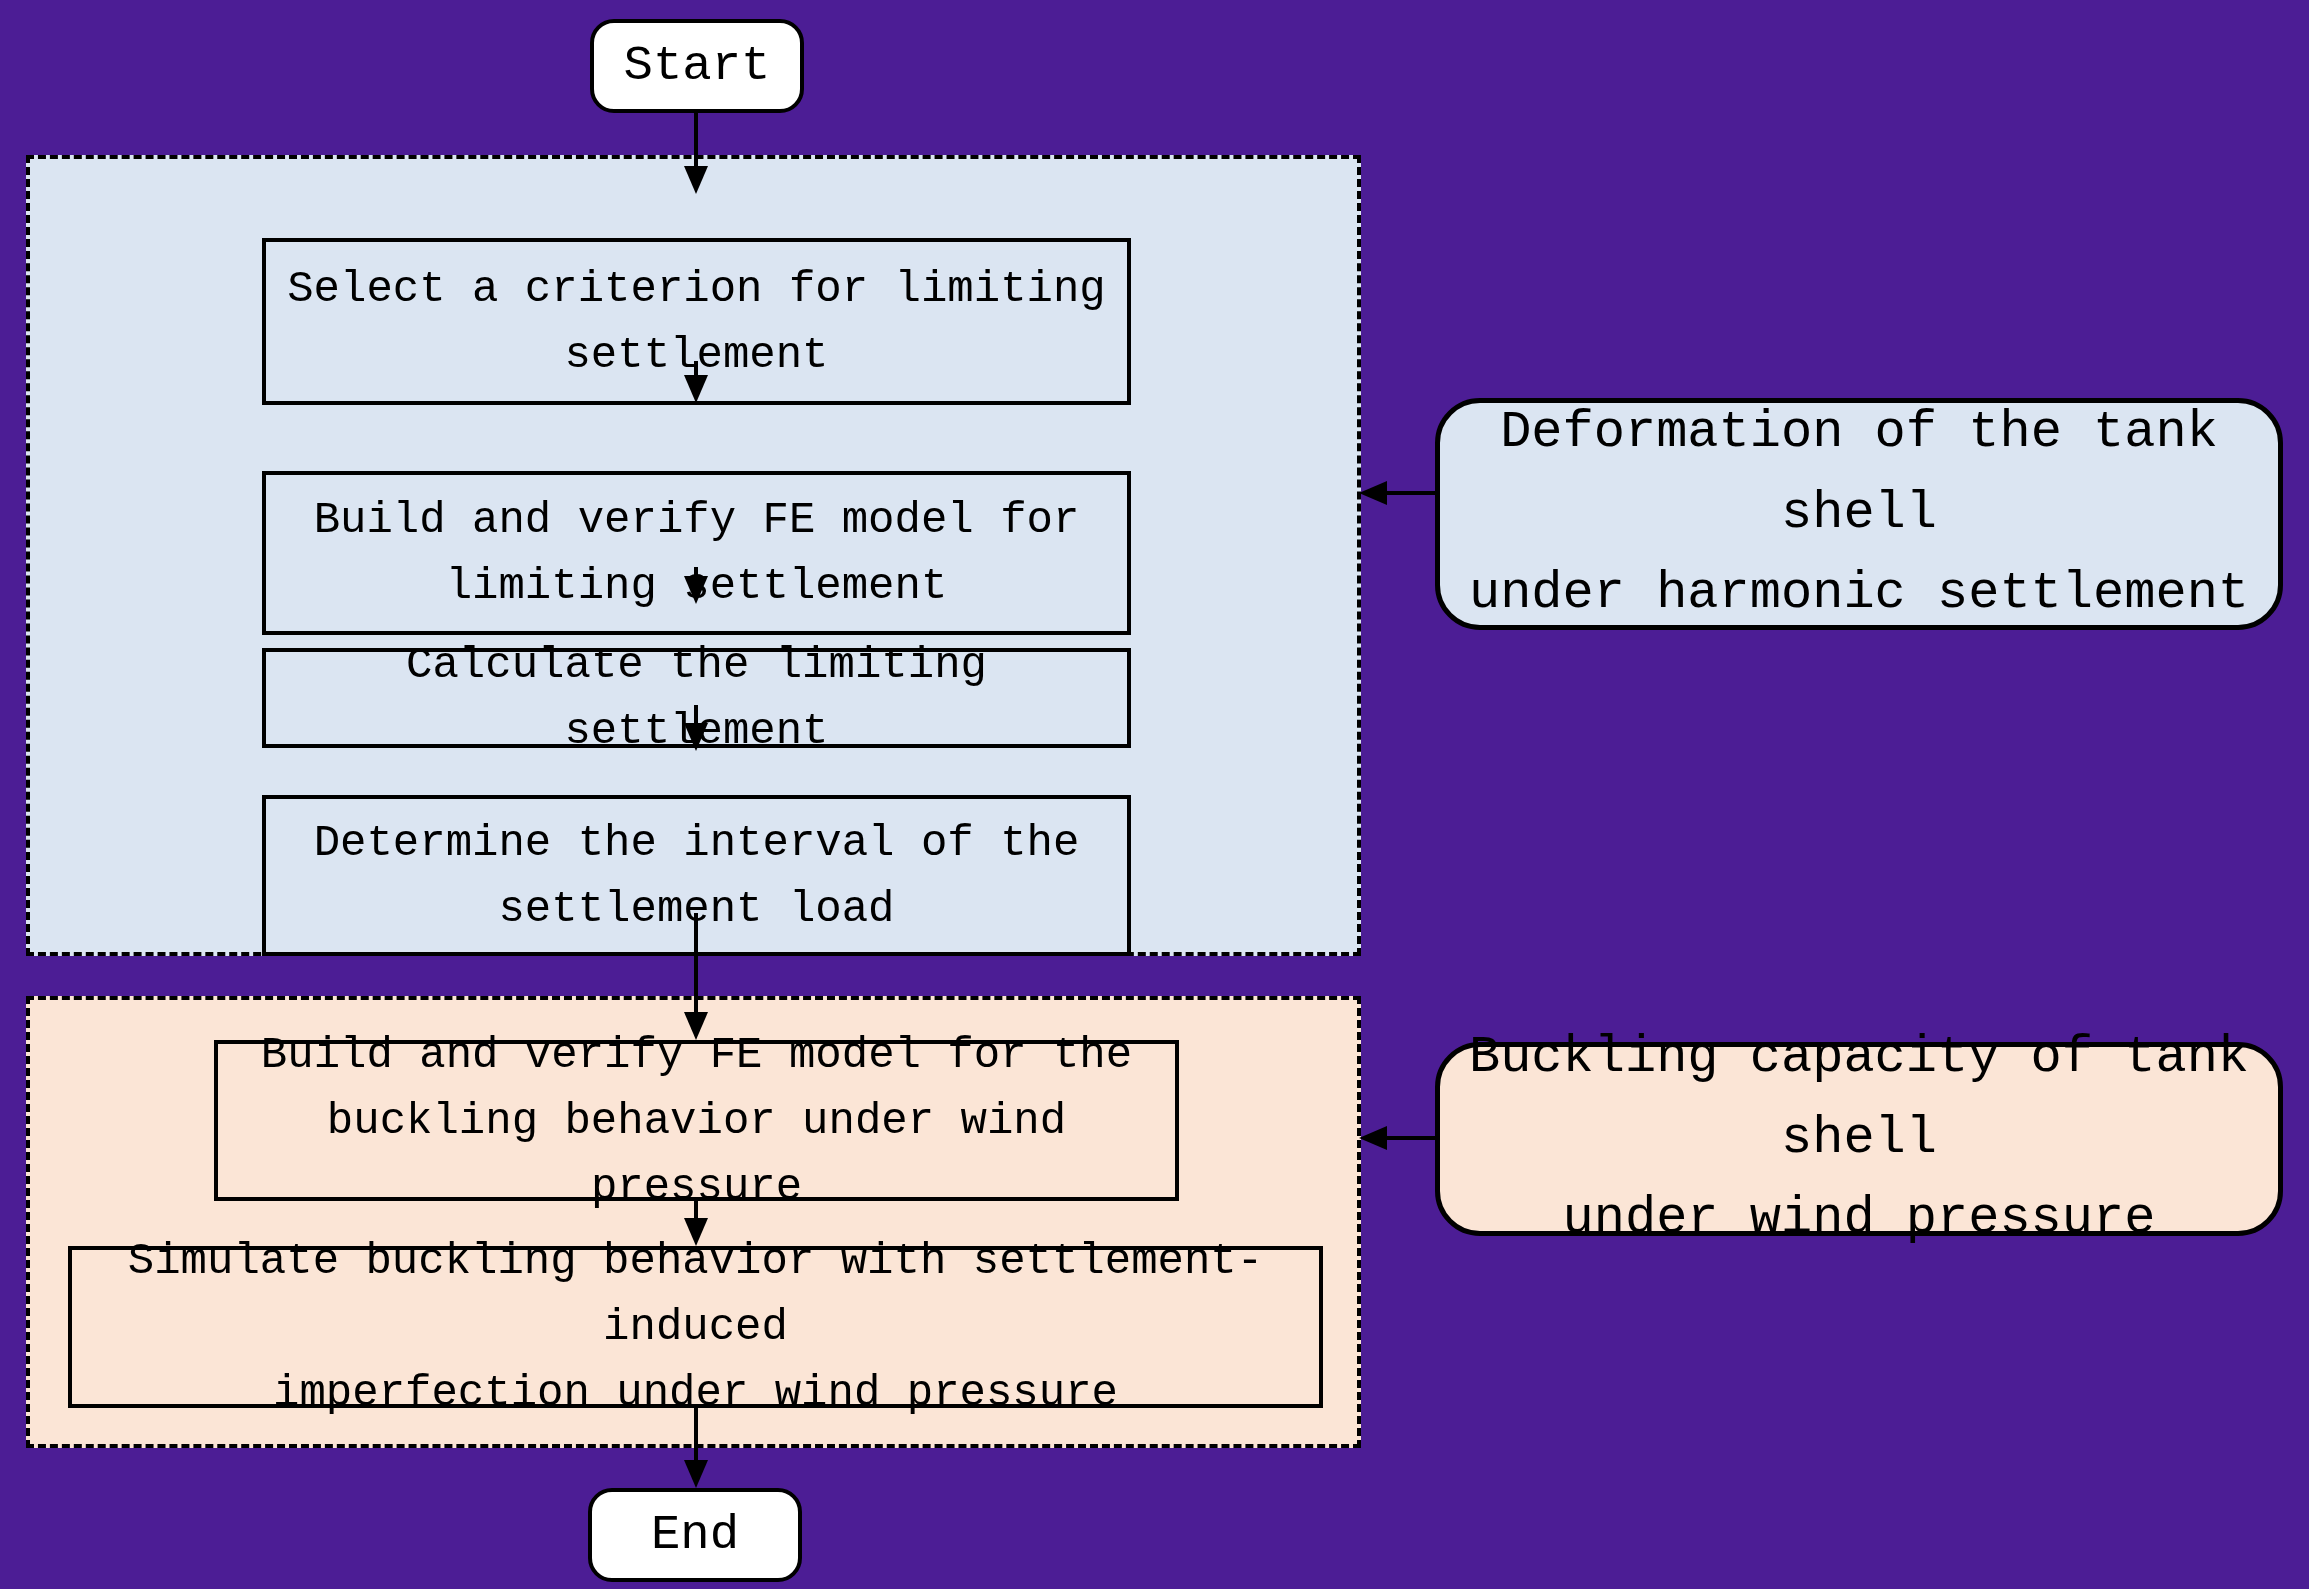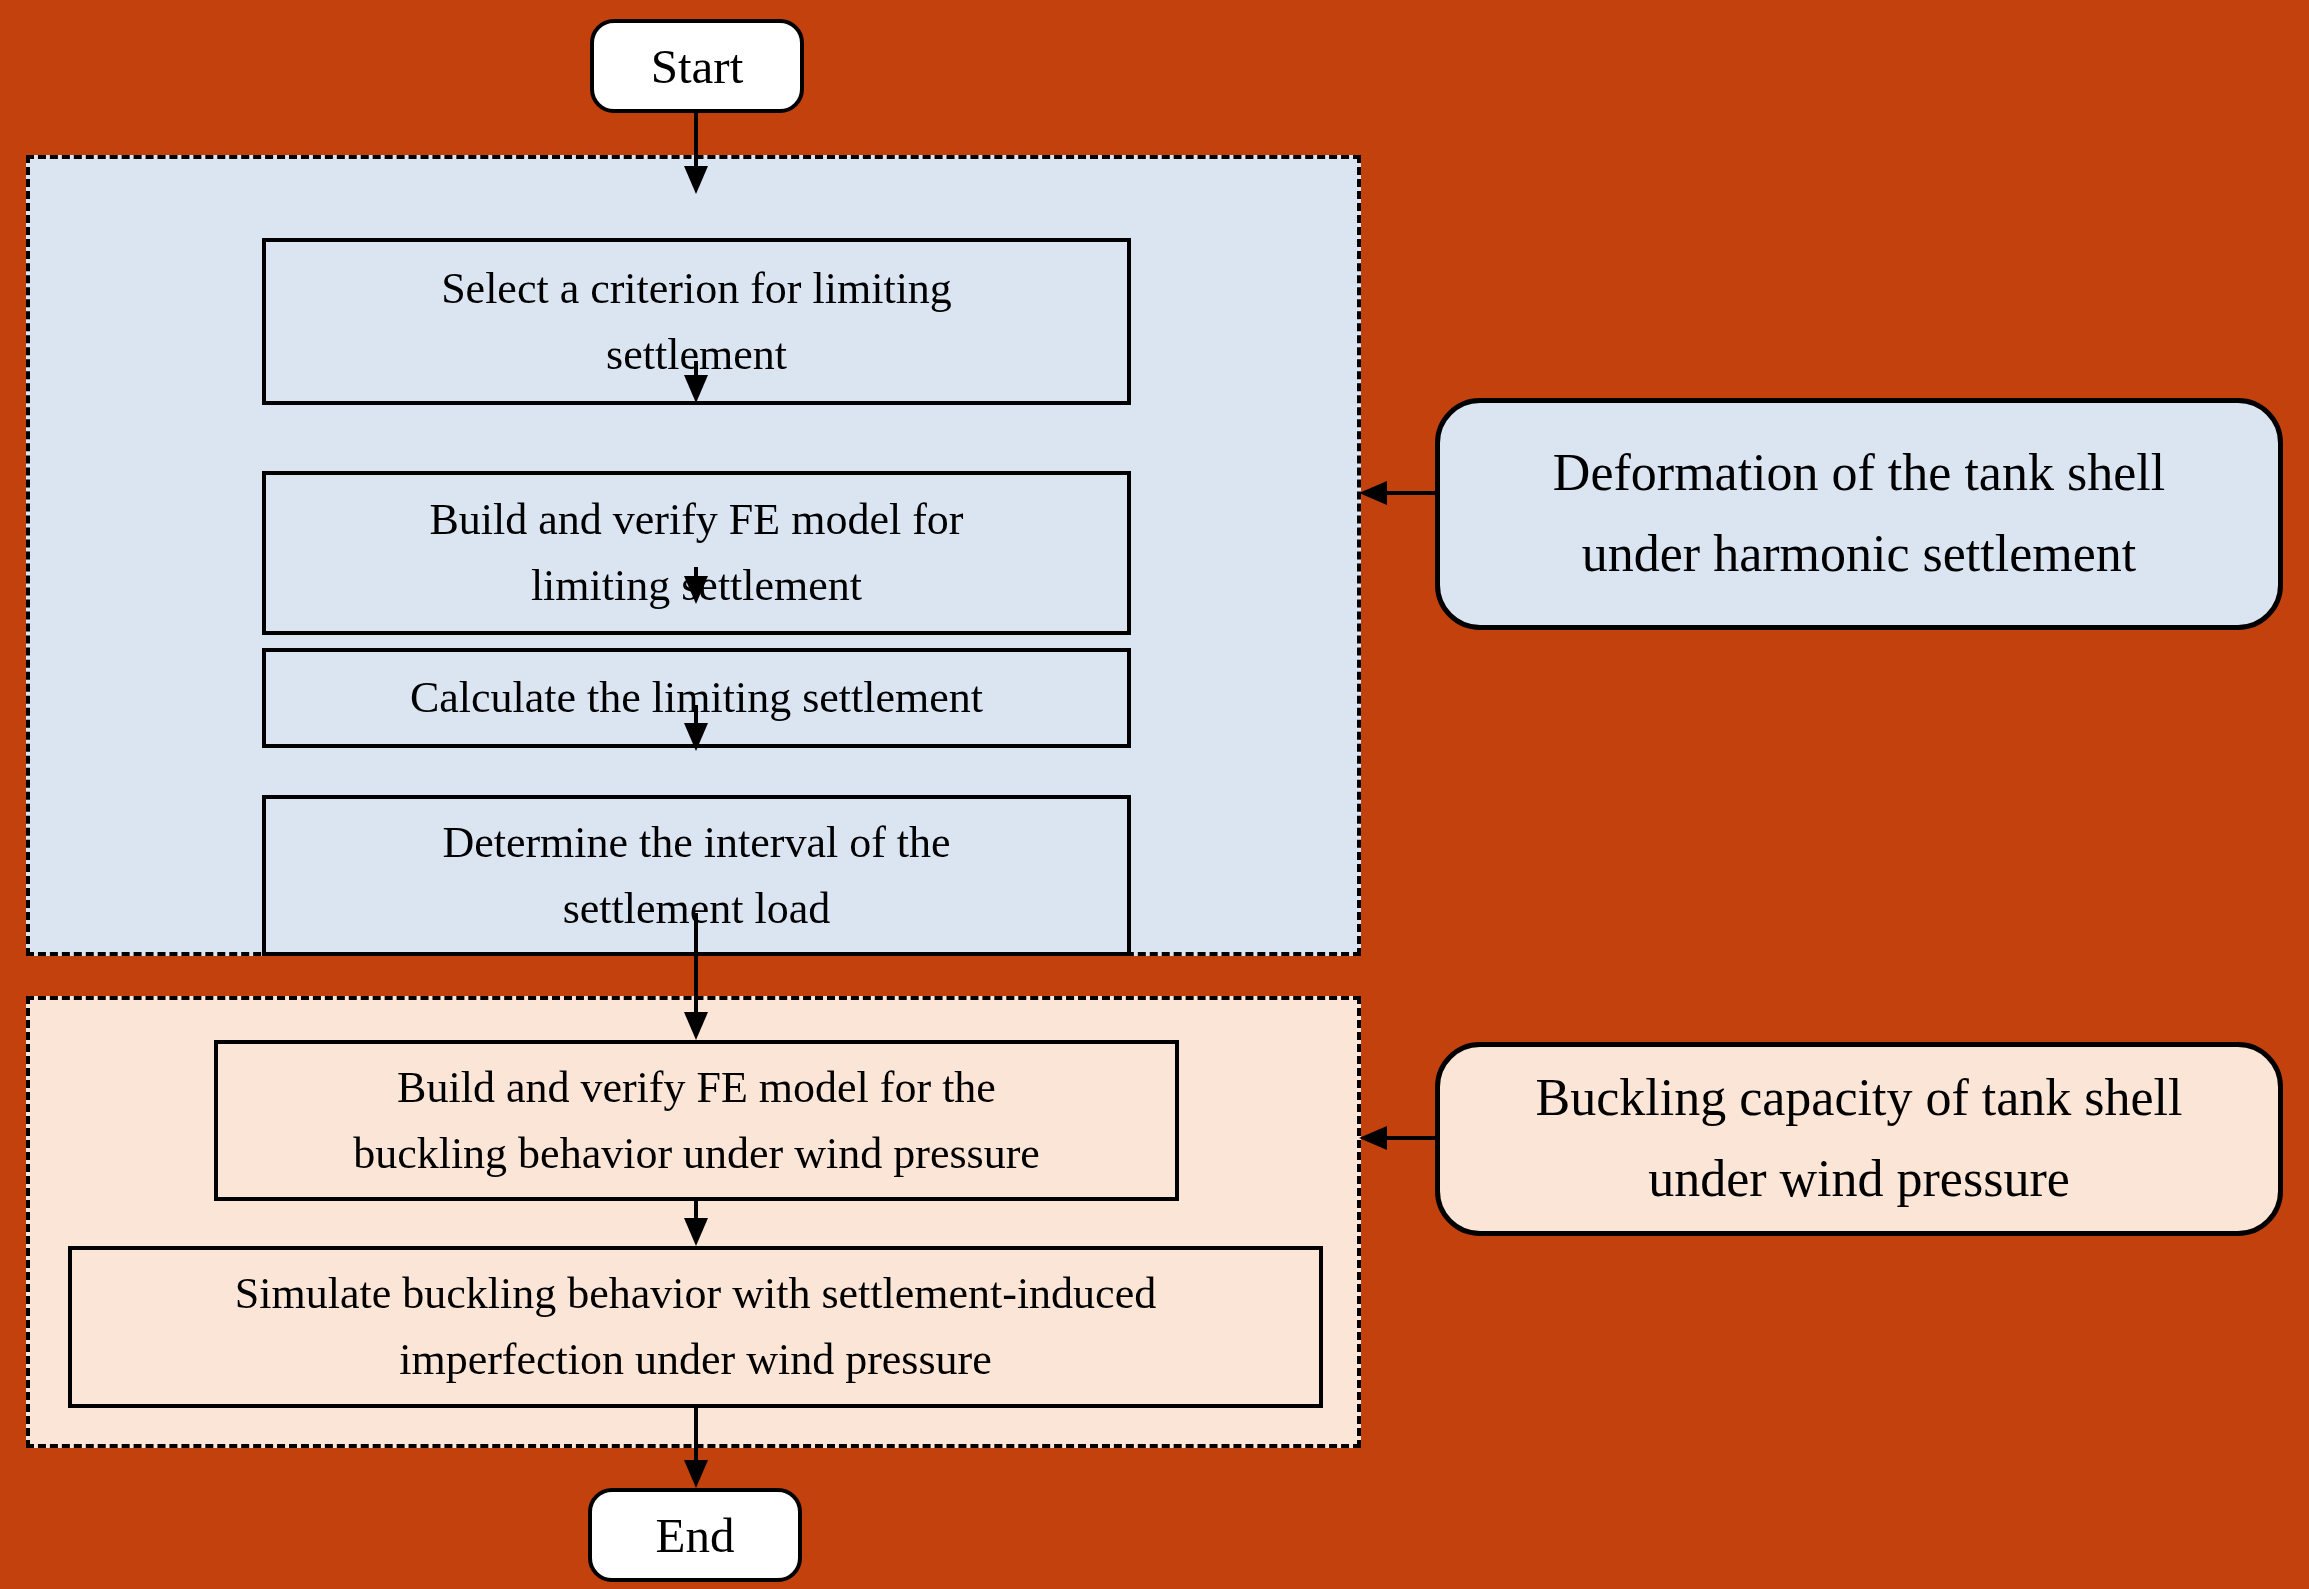--- a/index.html
+++ b/index.html
@@ -1,21 +1,21 @@
 <!DOCTYPE html>
 <html style="font-size:15px"><head>
 <meta charset="utf-8">
 <style>
   html, body { margin: 0; padding: 0; background: #ffffff; }
   #canvas {
     position: relative;
     width: 2309px;
     height: 1590px;
-    background: #c2410c;
-    font-family: Liberation Serif, serif;
+    background: #4c1d95;
+    font-family: Liberation Mono, monospace;
     color: #000000;
   }
   .terminal {
     position: absolute;
     background: #ffffff;
     border: 4.7px solid #000000;
     border-radius: 24px;
     display: flex;
     align-items: center;
     justify-content: center;

